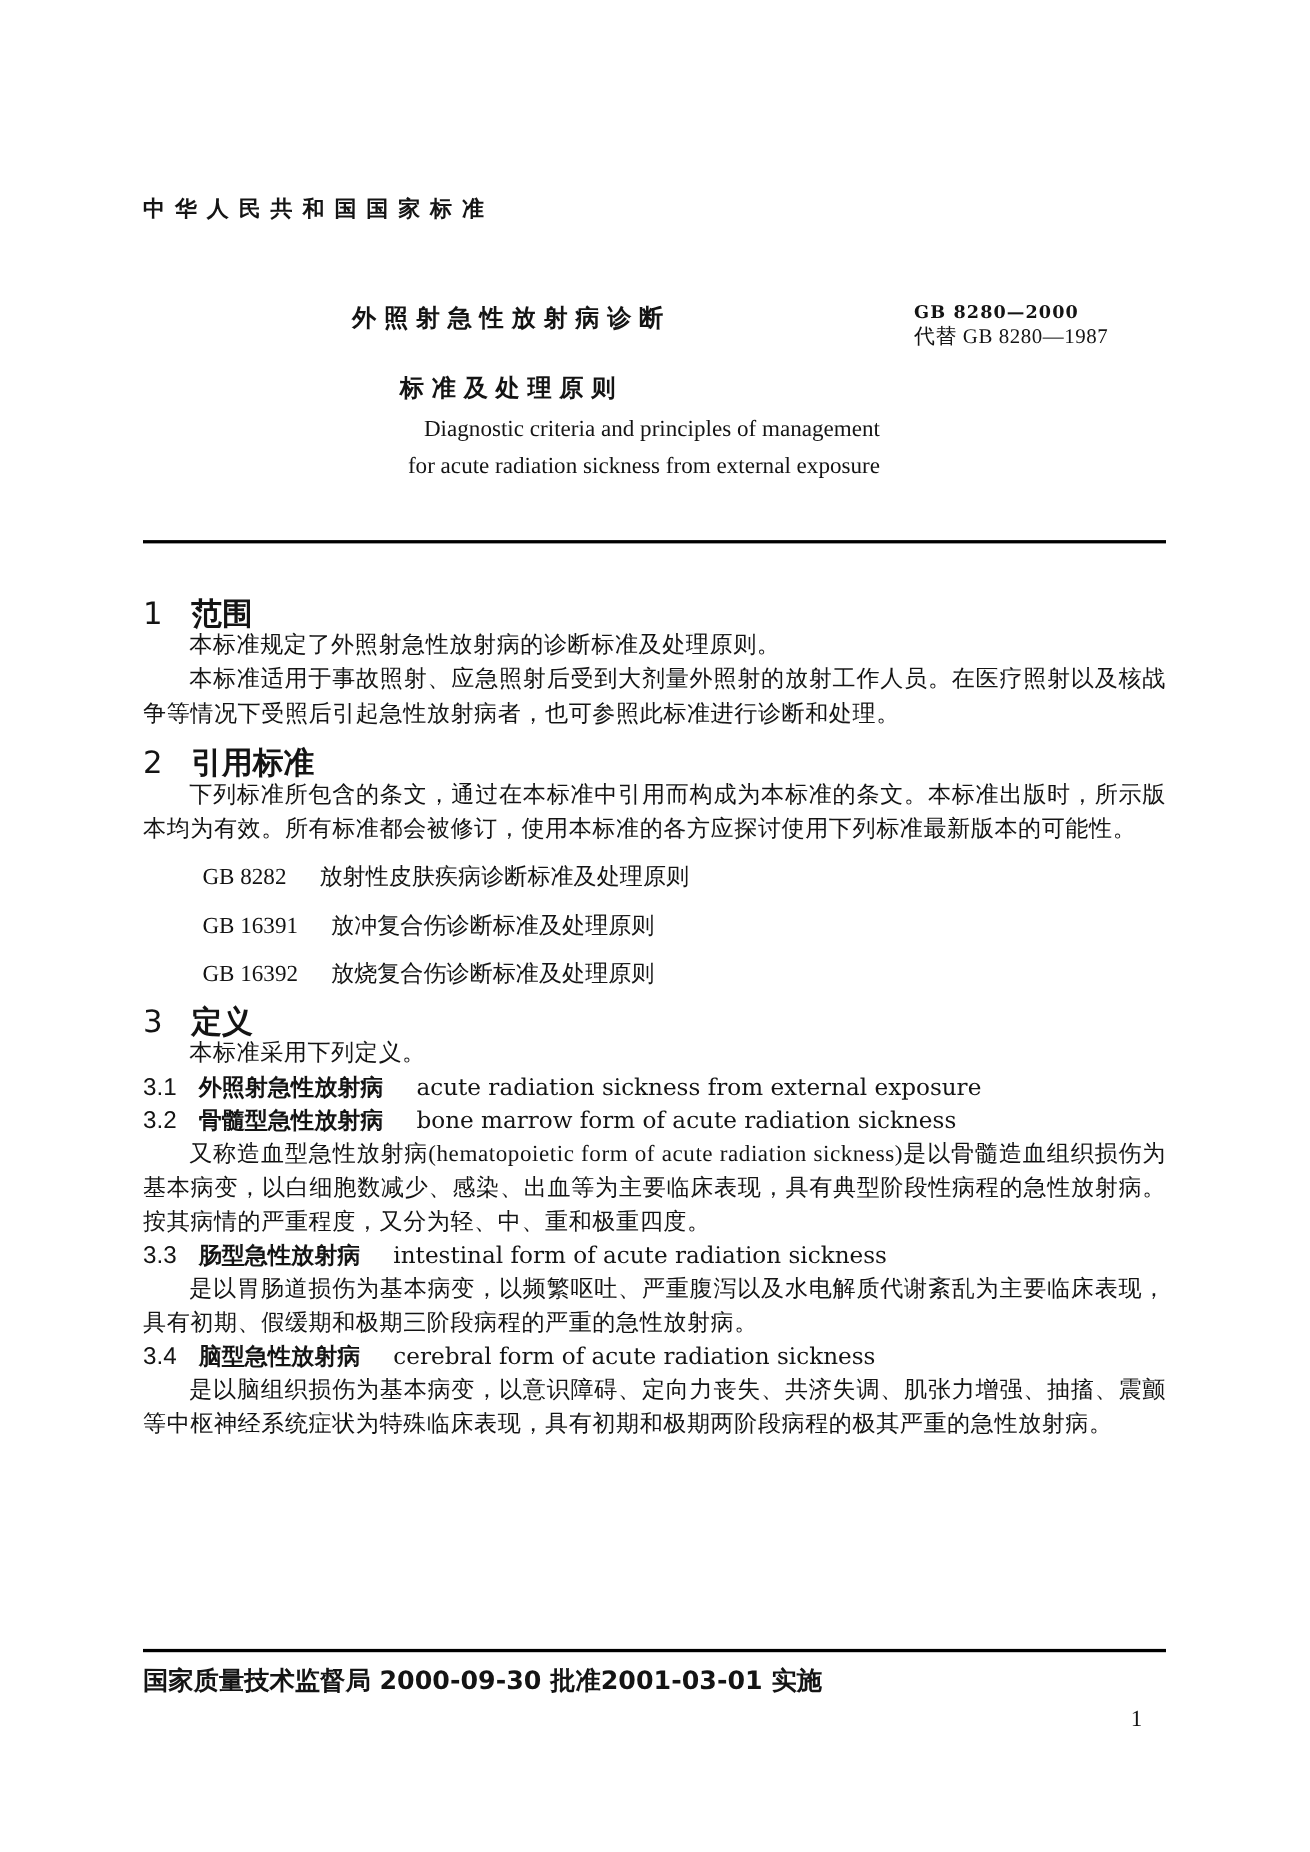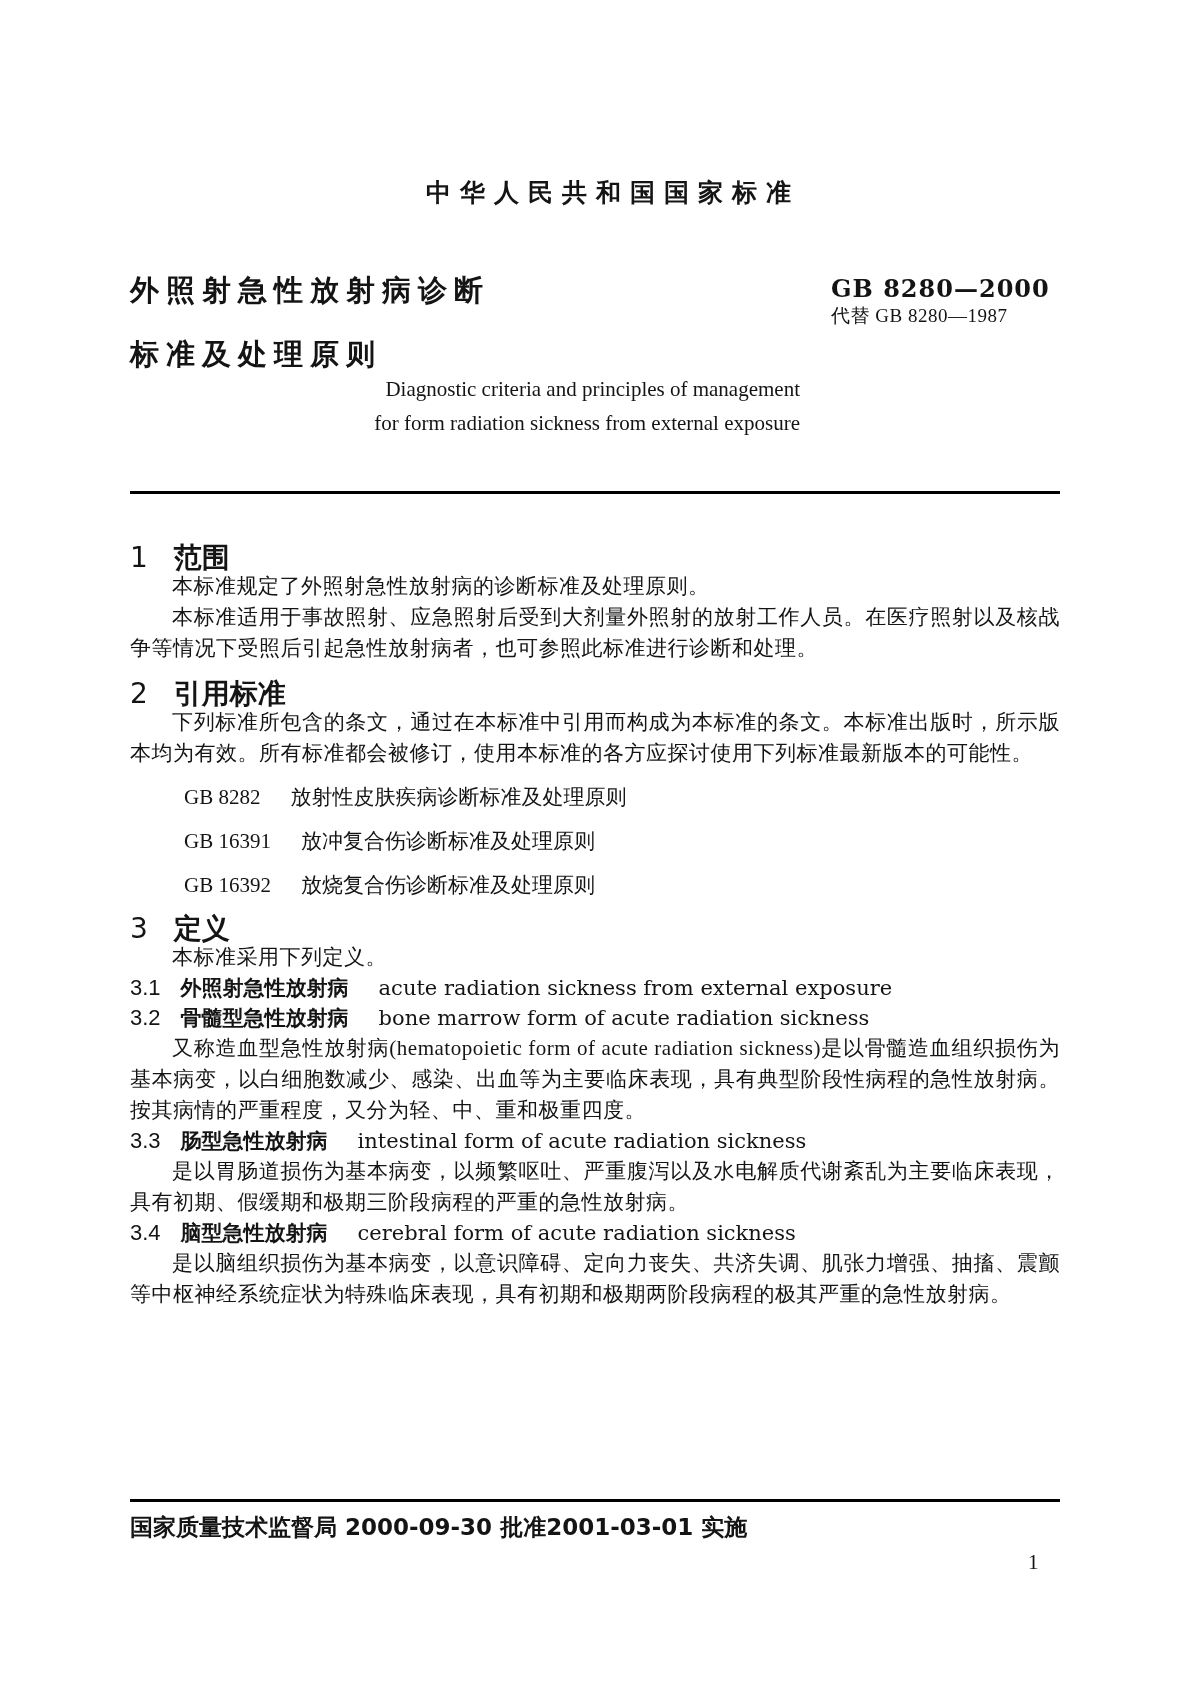--- a/index.html
+++ b/index.html
@@ -17,50 +17,50 @@
     font-family: "Liberation Serif", "DejaVu Serif", serif;
     overflow: hidden;
   }
 
   
   .std-label {
     position: absolute;
     top: 176px;
     left: 130px;
     width: 670px;
-    text-align: right;
-    font-family: "DejaVu Sans", "Liberation Sans", sans-serif;
-    font-weight: bold;
-    font-size: 25px;
+    text-align: left;
+    font-family: "DejaVu Sans", "Liberation Sans", sans-serif;
+    font-weight: bold;
+    font-size: 20px;
     letter-spacing: 9px;
     white-space: nowrap;
   }
   .title-zh {
     position: absolute;
     top: 258px;
     left: 130px;
     width: 670px;
-    text-align: left;
-    font-family: "DejaVu Sans", "Liberation Sans", sans-serif;
-    font-weight: bold;
-    font-size: 29px;
+    text-align: center;
+    font-family: "DejaVu Sans", "Liberation Sans", sans-serif;
+    font-weight: bold;
+    font-size: 22px;
     letter-spacing: 7px;
     line-height: 64px;
     white-space: nowrap;
   }
   .std-code-block {
     position: absolute;
     top: 274px;
     left: 831px;
     width: 230px;
   }
   .std-code {
     font-family: "DejaVu Serif", "Liberation Serif", serif;
     font-weight: bold;
-    font-size: 24px;
+    font-size: 16px;
     letter-spacing: 1px;
     white-space: nowrap;
   }
   .std-replaces {
     font-size: 19px;
     letter-spacing: 0.5px;
     white-space: nowrap;
   }
   .title-en {
     position: absolute;
@@ -198,21 +198,21 @@
     <div>标准及处理原则</div>
   </div>
 
   <div class="std-code-block">
     <div class="std-code">GB 8280—2000</div>
     <div class="std-replaces">代替 GB 8280—1987</div>
   </div>
 
   <div class="title-en">
     <div>Diagnostic criteria and principles of management</div>
-    <div>for form radiation sickness from external exposure</div>
+    <div>for acute radiation sickness from external exposure</div>
   </div>
 
   <div class="head-rule"></div>
 
   <div class="doc-body">
 
     <section>
       <h2 class="sec-h h1x">
         <span class="num">1</span><span>范围</span>
       </h2>

